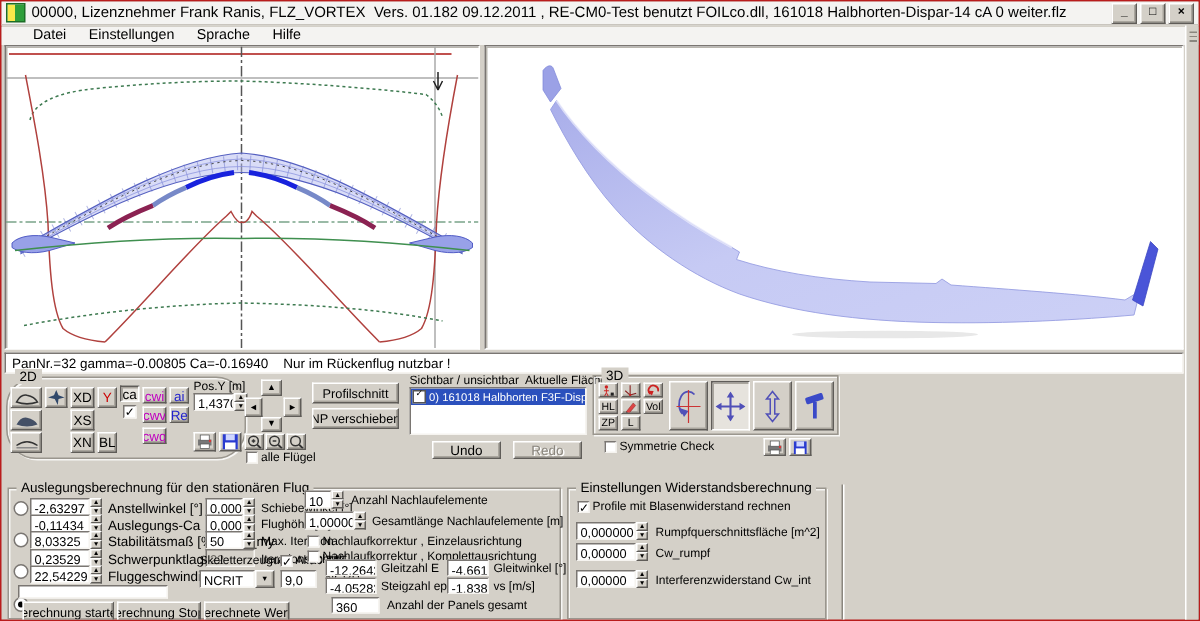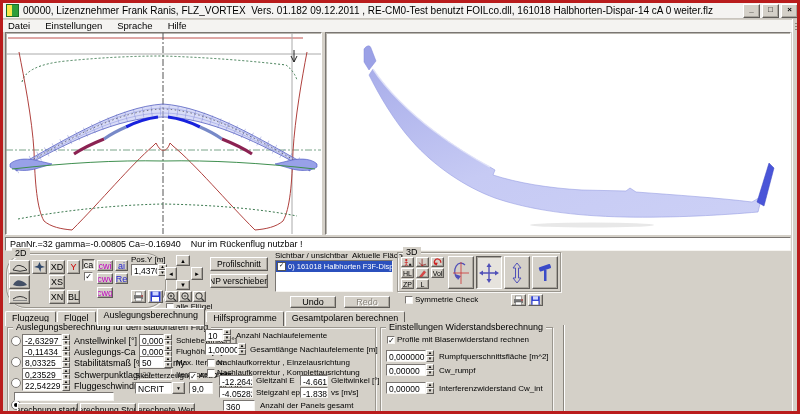--- a/index.html
+++ b/index.html
@@ -1,26 +1,26 @@
 <!DOCTYPE html>
 <html><head>
 <meta charset="utf-8">
 <style>
   html,body{margin:0;padding:0;background:#999;}
   .screen{position:relative;width:800px;height:414px;background:#d4d0c8;overflow:hidden;
           font-family:"Liberation Sans",sans-serif;font-size:9px;color:#000;
-          border:3px solid #b91c1c;box-sizing:border-box;}
+          border:1px solid #b91c1c;box-sizing:border-box;}
   .abs{position:absolute;box-sizing:border-box;}
   .titlebar{left:0;top:0;width:798px;height:16px;background:#f4f3f1;border-bottom:1px solid #c9c5be;
             display:flex;align-items:center;padding:0 3px;}
   .title-text{font-size:10px;white-space:pre;overflow:hidden;flex:1;margin-left:4px;}
   .winbtn{width:15px;height:12px;background:#d4d0c8;border:1px solid;border-color:#fff #5f5c58 #5f5c58 #fff;
           box-shadow:inset -1px -1px 0 #a9a59d;font-size:8px;line-height:9px;text-align:center;margin-left:2px;font-weight:bold;}
   .appicon{width:11px;height:11px;background:linear-gradient(90deg,#f8e84a 0 45%,#2e9e3a 45% 100%);border:1px solid #1c6d26;}
-  .menubar{left:0;top:17px;width:798px;height:12px;background:#f4f3f1;display:flex;gap:15px;padding-left:5px;font-size:9.5px;}
+  .menubar{left:0;top:17px;width:798px;height:12px;background:#f4f3f1;display:flex;gap:15px;padding-left:21px;font-size:9.5px;}
   .menu-item{cursor:default;}
   .viewpanel{background:#fff;border:1px solid;border-color:#7a7672 #fff #fff #7a7672;box-shadow:inset 1px 1px 0 #b9b6af;}
   .statusbar{left:2px;top:234px;width:786px;height:14px;background:#fff;border:1px solid;
              border-color:#7a7672 #f6f4f0 #f6f4f0 #7a7672;padding:1px 4px;font-size:9px;white-space:pre;}
   .btn{background:#d4d0c8;border:1px solid;border-color:#fff #5f5c58 #5f5c58 #fff;box-shadow:inset -1px -1px 0 #a9a59d;
        display:flex;align-items:center;justify-content:center;font-size:9px;overflow:hidden;white-space:nowrap;}
   .btn.sunken{border-color:#5f5c58 #fff #fff #5f5c58;box-shadow:inset 1px 1px 0 #a9a59d;background:#e6e3dd;}
   .btn.disabled{color:#8a867e;text-shadow:1px 1px 0 #fff;}
   .field{background:#fff;border:1px solid;border-color:#7a7672 #f6f4f0 #f6f4f0 #7a7672;font-size:8.5px;
          padding:1px 2px;white-space:nowrap;overflow:hidden;}
@@ -302,27 +302,20 @@
       </svg>
   </div>
   <div class="abs btn" style="left:525px;top:291px;width:15px;height:12px;">
     <svg width="11" height="11" viewBox="0 0 13 13">
         <rect x="1.5" y="1.5" width="10" height="10" fill="#2a3bd0"></rect>
         <rect x="3.5" y="1.5" width="6" height="4" fill="#cfd6ff"></rect>
         <rect x="3" y="7" width="7" height="4.5" fill="#fff"></rect>
       </svg>
   </div>
 
-  <div class="tabs">
-    <div class="tab">Flugzeug</div>
-    <div class="tab">Flügel</div>
-    <div class="tab active">Auslegungsberechnung</div>
-    <div class="tab">Hilfsprogramme</div>
-    <div class="tab">Gesamtpolaren berechnen</div>
-  </div>
 
   <div class="abs group" style="left:4px;top:324px;width:369px;height:88px;">
     <div class="grouplabel">Auslegungsberechnung für den stationären Flug</div>
 
     <div class="abs radio" style="left:3px;top:8px;"></div>
     <div class="abs field" style="left:14px;top:6px;width:40px;height:12px;">-2,63297</div>
     <div class="abs spin" style="left:54px;top:6px;width:8px;height:12px;">
         <div>▲</div>
         <div>▼</div>
       </div>

